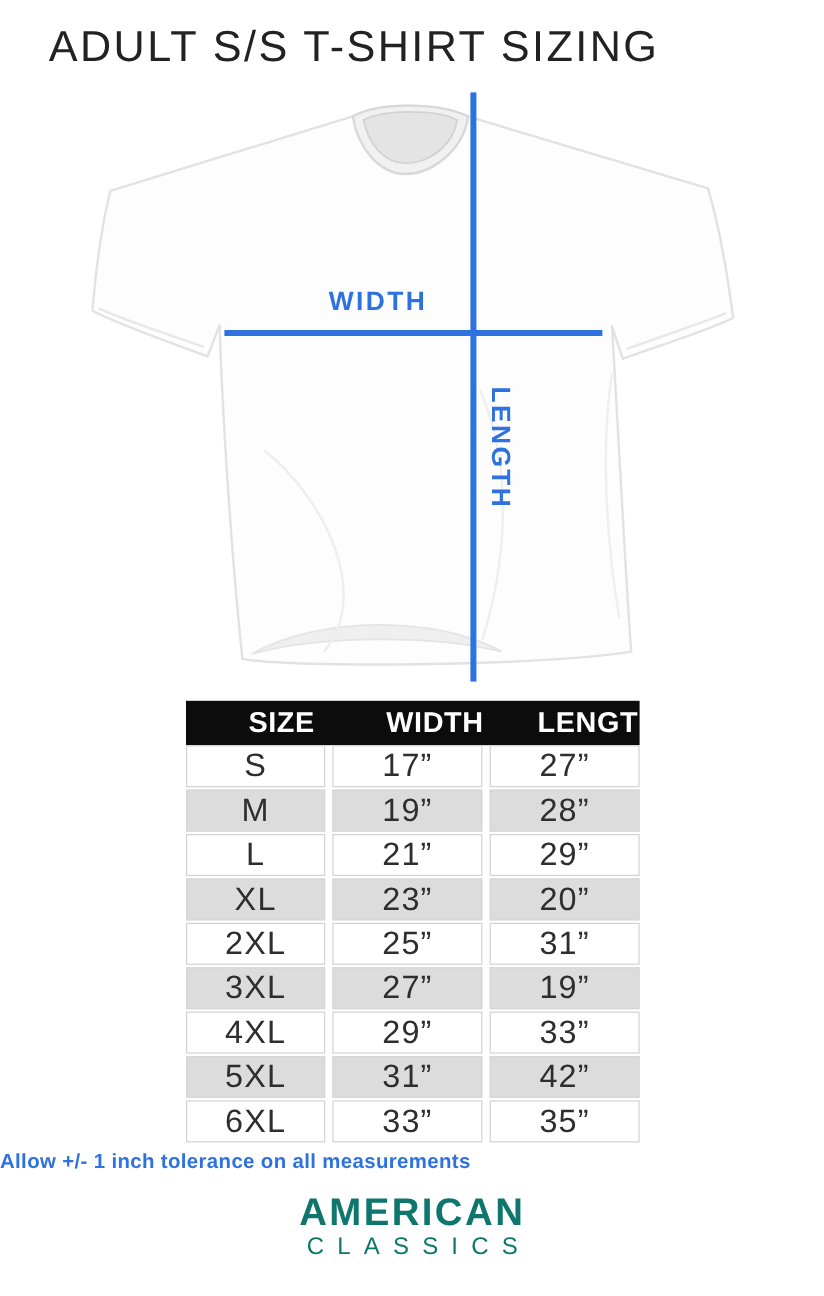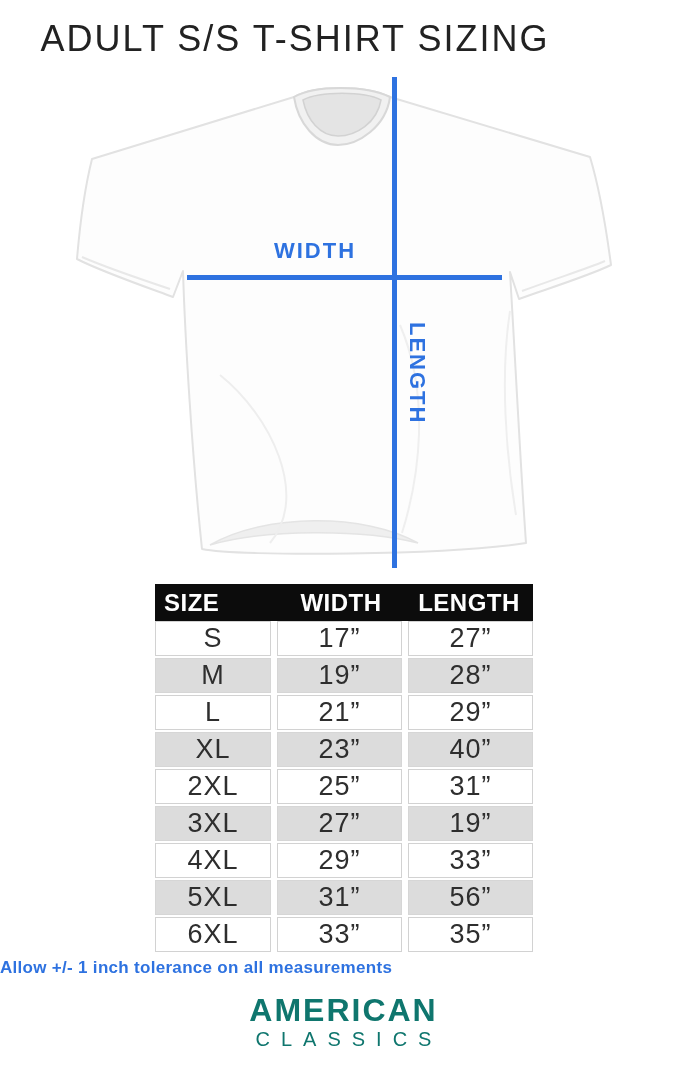--- a/index.html
+++ b/index.html
@@ -25,21 +25,21 @@
     position:absolute;left:404px;top:322px;z-index:4;
     writing-mode:vertical-rl;text-orientation:mixed;
     color:#2e72e0;font-weight:700;font-size:22px;letter-spacing:2px;
   }
   .size-table{position:absolute;left:155px;top:584px;width:378px;z-index:2;}
   .size-table .thead{
     display:grid;grid-template-columns:122px 128px 128px;
     background:#0c0c0c;height:37px;align-items:center;
     color:#ffffff;font-size:24px;font-weight:700;letter-spacing:0.5px;
   }
-  .size-table .thead .th{text-align:center;}
+  .size-table .thead .th{text-align:center;margin-left:43px;}
   .size-table .thead .th.first{text-align:left;padding-left:9px;}
   .size-table .tbody{display:grid;row-gap:2px;margin-top:0;}
   .size-table .trow{display:grid;grid-template-columns:116px 125px 125px;column-gap:6px;height:35px;}
   .size-table .td{
     display:flex;align-items:center;justify-content:center;
     background:#ffffff;border:1px solid #d2d2d2;
     font-size:27px;font-weight:300;color:#2e2e2e;letter-spacing:1px;
   }
   .size-table .trow.alt .td{background:#dcdcdc;border-color:#d6d6d6;}
   .tolerance-note{
@@ -109,41 +109,41 @@
       <div class="td">28”</div>
     </div>
     <div class="trow">
       <div class="td">L</div>
       <div class="td">21”</div>
       <div class="td">29”</div>
     </div>
     <div class="trow alt">
       <div class="td">XL</div>
       <div class="td">23”</div>
-      <div class="td">40”</div>
+      <div class="td">20”</div>
     </div>
     <div class="trow">
       <div class="td">2XL</div>
       <div class="td">25”</div>
       <div class="td">31”</div>
     </div>
     <div class="trow alt">
       <div class="td">3XL</div>
       <div class="td">27”</div>
       <div class="td">19”</div>
     </div>
     <div class="trow">
       <div class="td">4XL</div>
       <div class="td">29”</div>
       <div class="td">33”</div>
     </div>
     <div class="trow alt">
       <div class="td">5XL</div>
       <div class="td">31”</div>
-      <div class="td">56”</div>
+      <div class="td">42”</div>
     </div>
     <div class="trow">
       <div class="td">6XL</div>
       <div class="td">33”</div>
       <div class="td">35”</div>
     </div>
   </div>
 </div>
 
 <div class="tolerance-note">Allow +/- 1 inch tolerance on all measurements</div>

